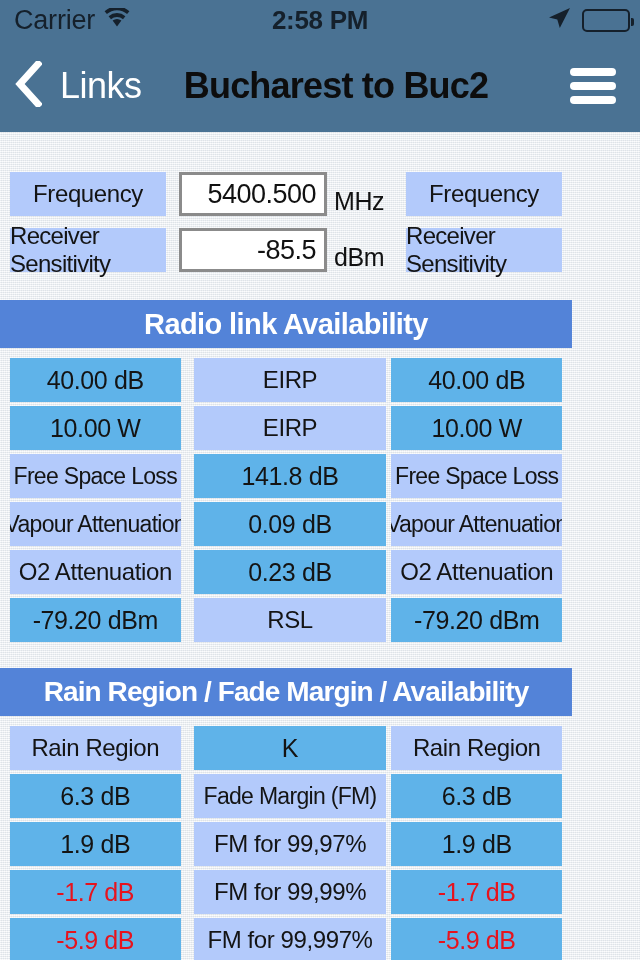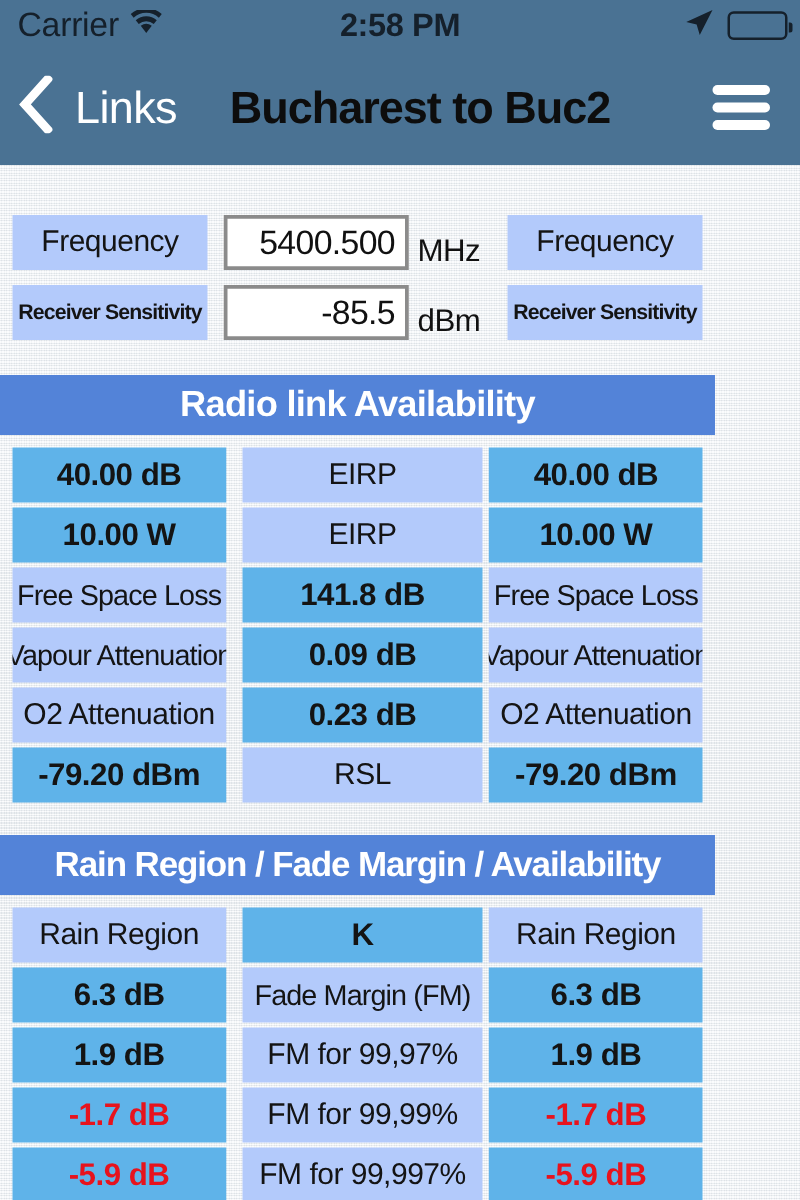--- a/index.html
+++ b/index.html
@@ -178,21 +178,21 @@
     width: 191px;
     height: 44px;
     background: #b3cafb;
     display: flex;
     align-items: center;
     justify-content: center;
     font-size: 24px;
     color: #141414;
     letter-spacing: -0.4px;
   }
-  .lbl-cell.tight { font-size: 17px; letter-spacing: -0.7px; font-weight: bold; }
+  .lbl-cell.tight { font-size: 24px; letter-spacing: -0.7px; }
   .field-wrap {
     display: flex;
     align-items: flex-end;
     margin-left: 13px;
     margin-right: 12px;
   }
   .field {
     width: 148px;
     height: 44px;
     background: #ffffff;
@@ -244,21 +244,21 @@
     font-size: 24px;
     color: #141414;
     letter-spacing: -0.4px;
     overflow: hidden;
     white-space: nowrap;
   }
   .cell.col-l { width: 190px; }
   .cell.col-c { width: 215px; margin-left: 13px; }
   .cell.col-r { width: 190px; margin-left: 5px; }
 
-  .cell.val { background: #5fb3e9; font-weight: bold; font-size: 25px; }
+  .cell.val { background: #5fb3e9; font-weight: normal; font-size: 25px; }
   .cell.lab { background: #b3cafb; font-weight: normal; }
   .cell.val.red { color: #e7131d; }
   .cell.lab.small { font-size: 23px; letter-spacing: -0.7px; }
 </style>
 </head>
 <body>
 
 <div class="page">
 
   <div class="statusbar">

